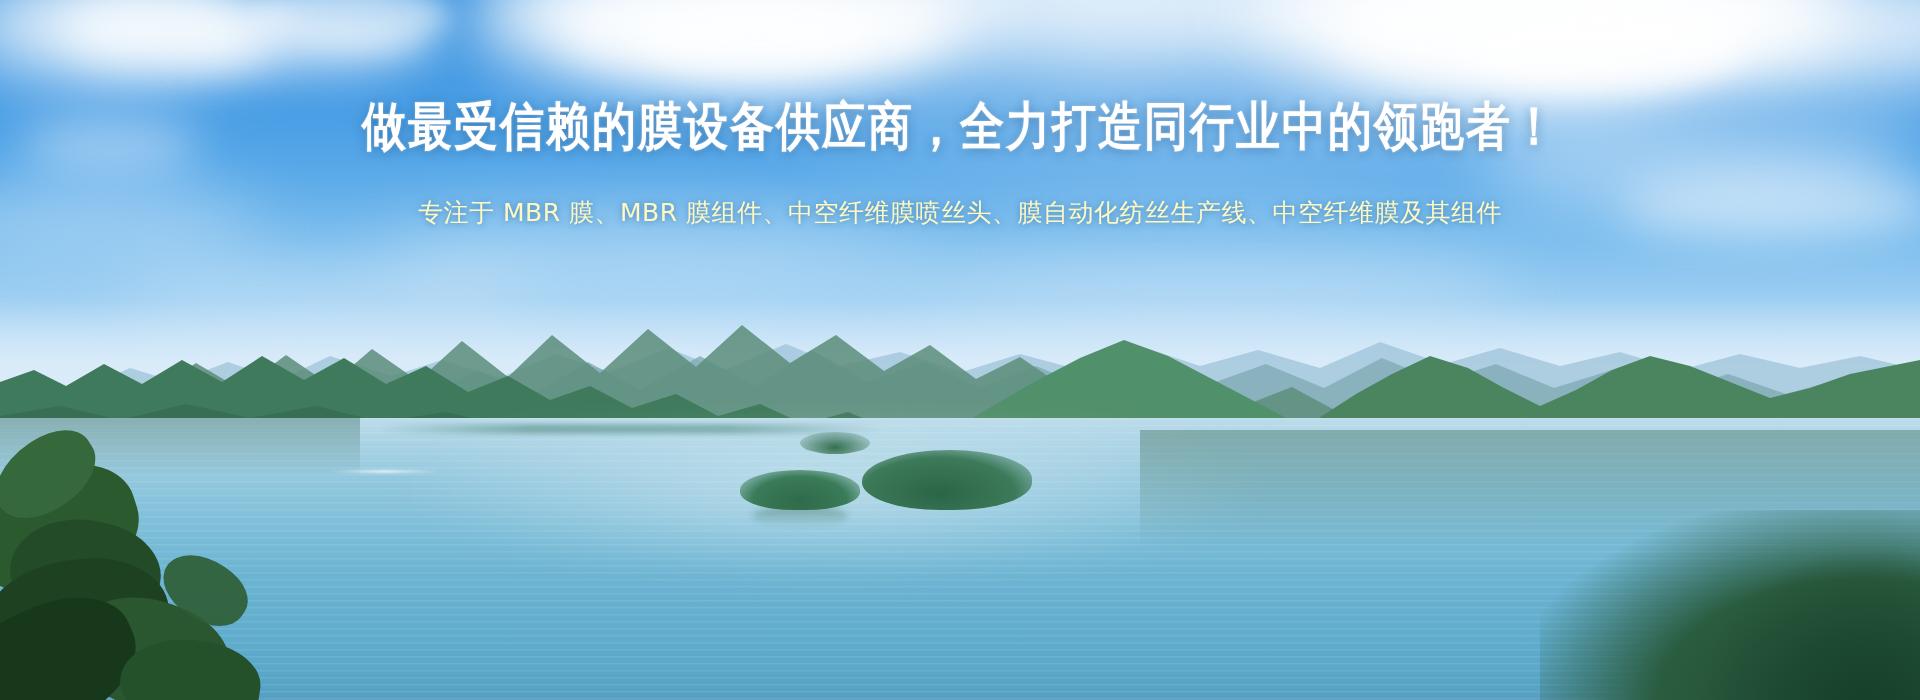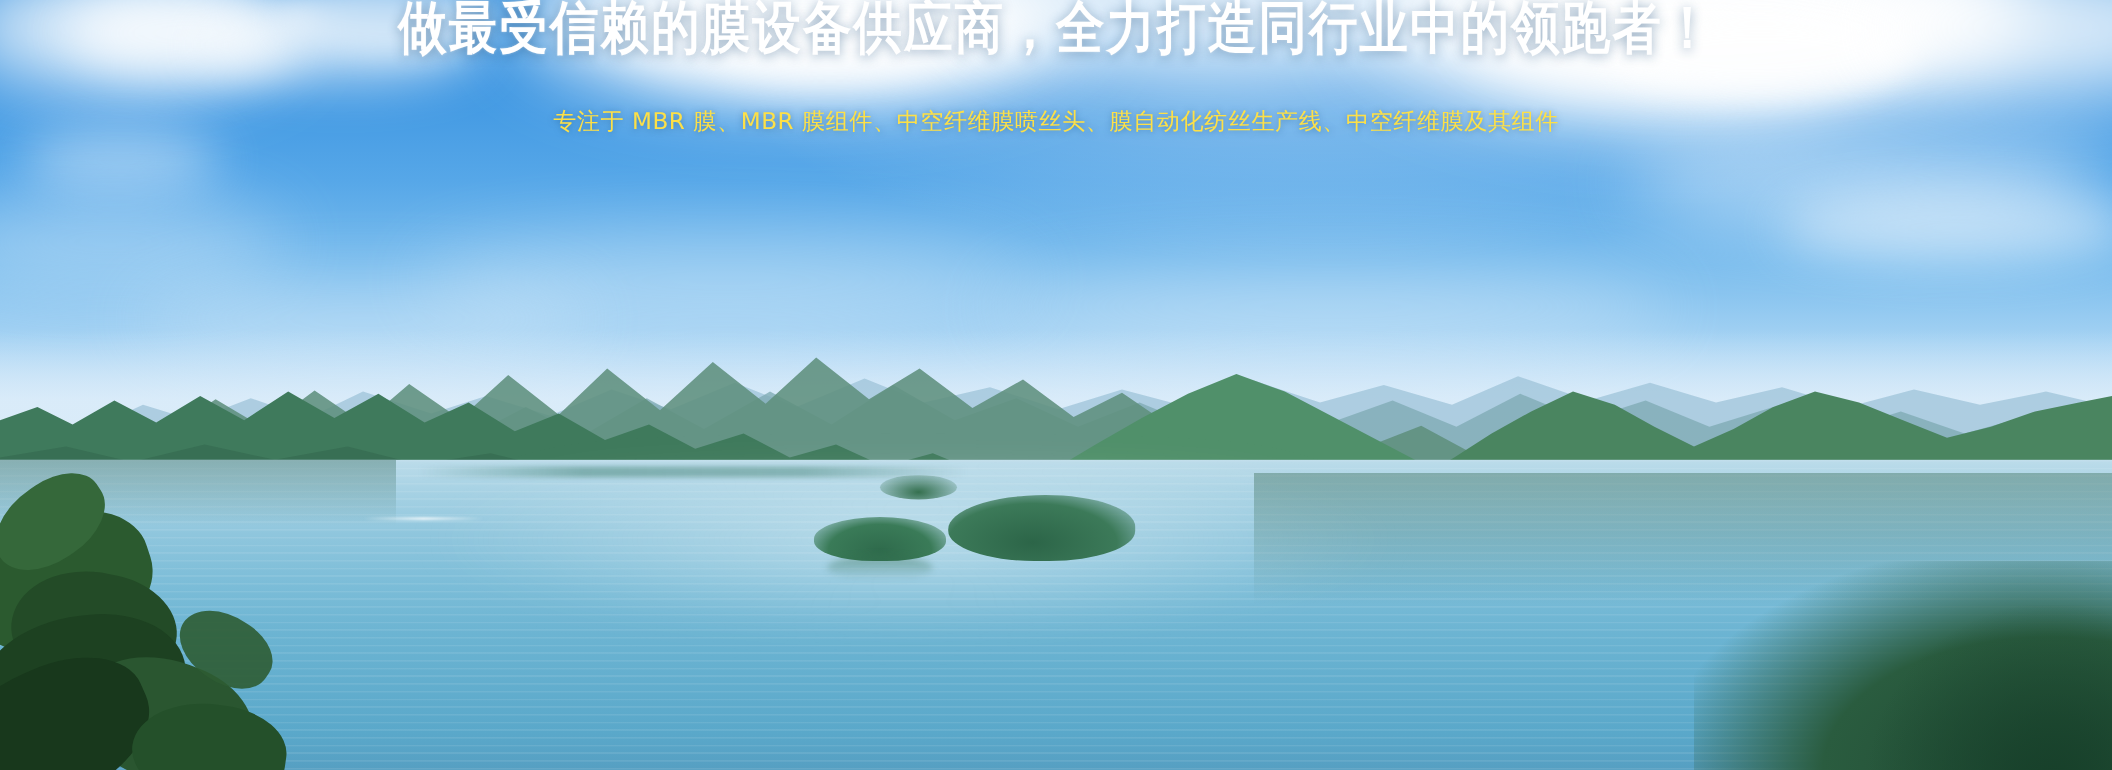--- a/index.html
+++ b/index.html
@@ -53,31 +53,31 @@
     filter:blur(18px);
   }
 
   
   .leaf { position:absolute; border-radius:55% 45% 50% 50%; }
 
   
   .content {
     position:absolute; left:0; top:0; width:1920px; height:700px;
     display:flex; flex-direction:column; align-items:center;
-    pointer-events:none;
+    padding-top:100px; pointer-events:none;
   }
   .headline {
     font-size:44px; font-weight:bold; color:#ffffff; letter-spacing:2px;
     line-height:1.0; white-space:nowrap;
     text-shadow:0 2px 10px rgba(20,70,120,.45), 0 0 2px rgba(255,255,255,.6);
     transform:scaleY(1.18); transform-origin:top center;
   }
   .subtitle {
     margin-top:52px;
-    font-size:21px; color:#fde047; letter-spacing:.5px; white-space:nowrap;
+    font-size:25px; color:#fef9c3; letter-spacing:.5px; white-space:nowrap;
     text-shadow:0 1px 6px rgba(30,90,140,.55);
   }
   .tagline-box {
     margin-top:30px;
     border:1px solid rgba(255,255,255,.88);
     padding:12px 34px;
     background:rgba(255,255,255,.06);
   }
   .tagline {
     font-size:19px; color:#ffffff; letter-spacing:1px; white-space:nowrap;

